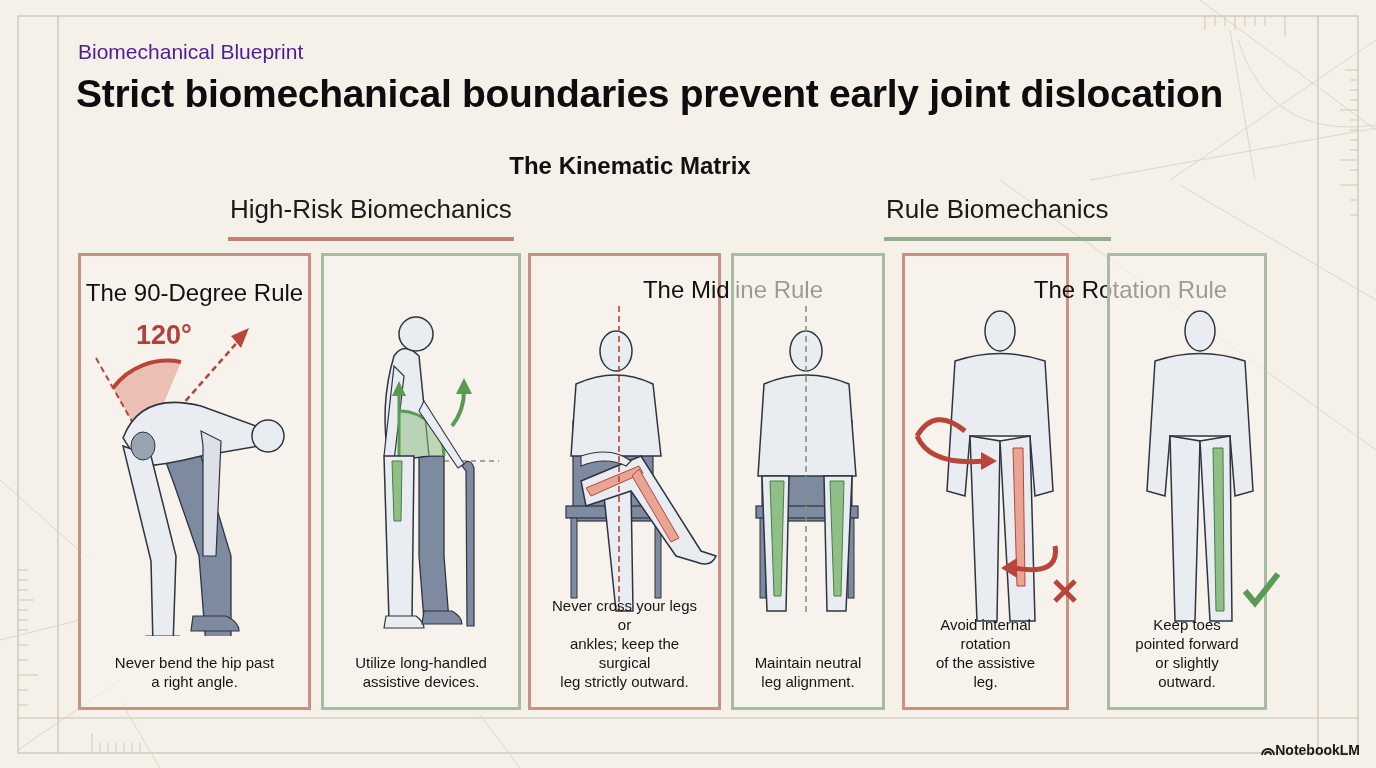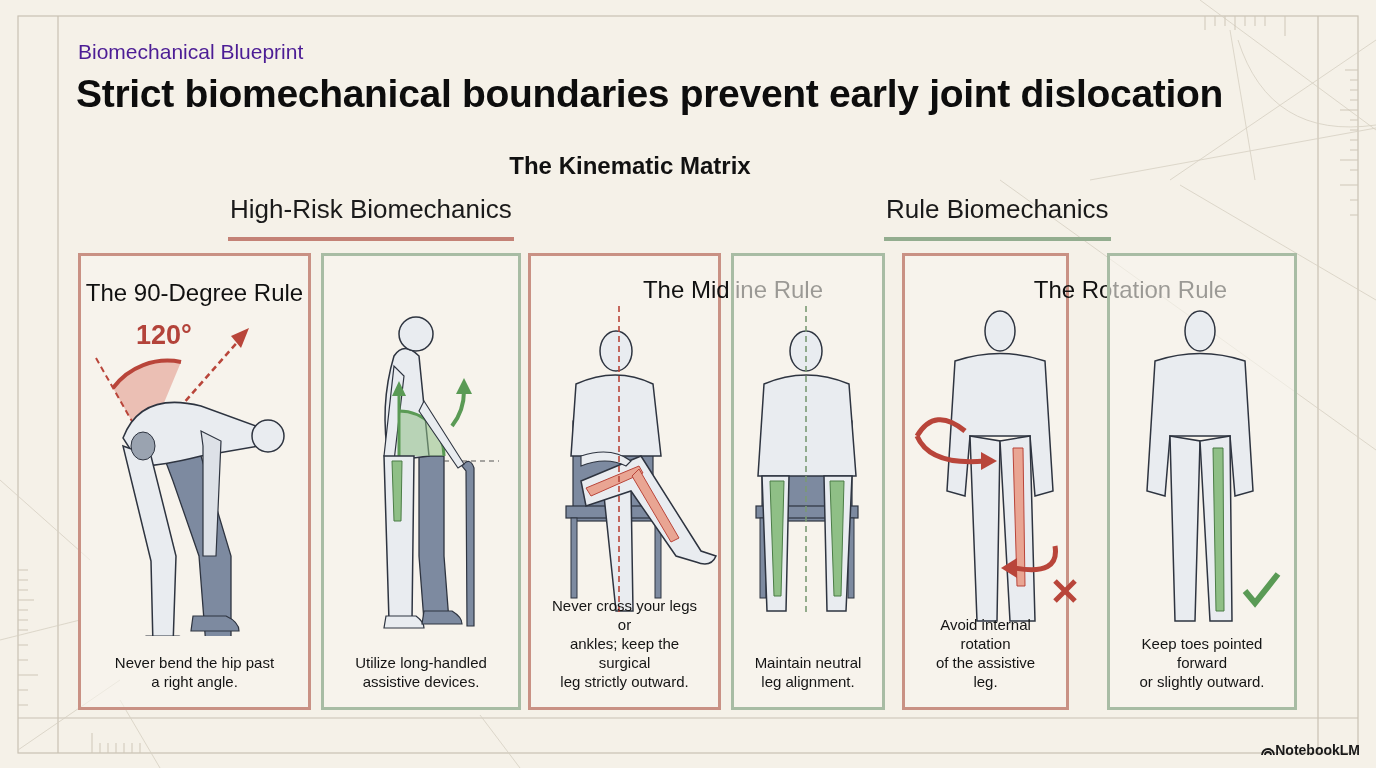--- a/index.html
+++ b/index.html
@@ -238,21 +238,21 @@
     <polygon points="96,262 112,252 112,272" fill="#b9453a"></polygon>
     <path d="M150,275 L170,295 M170,275 L150,295" stroke="#b9453a" stroke-width="5"></path>
   </svg>
   <div class="caption">
     <span>Avoid internal rotation</span>
     <span>of the assistive leg.</span>
   </div>
 </div>
 <div class="panel-title abs" style="left:902px;width:457px;top:276px;">The Rotation Rule</div>
 
-<div class="panel safe" style="left:1107px;width:190px;">
+<div class="panel safe" style="left:1107px;width:160px;">
   <svg class="fig" width="184" height="330" viewBox="0 0 184 330">
     <path d="M45,55 Q90,40 135,55 L143,185 L125,190 L120,130 L60,130 L55,190 L37,185 Z" fill="#e9ecf0" stroke="#2e3440" stroke-width="1.5"></path>
     <ellipse cx="90" cy="25" rx="15" ry="20" fill="#e9ecf0" stroke="#2e3440" stroke-width="1.5"></ellipse>
     <path d="M60,130 L90,135 L85,315 L65,315 Z" fill="#e9ecf0" stroke="#2e3440" stroke-width="1.5"></path>
     <path d="M90,135 L120,130 L122,315 L100,315 Z" fill="#e9ecf0" stroke="#2e3440" stroke-width="1.5"></path>
     <path d="M103,142 L113,142 L114,305 L106,305 Z" fill="#8fbf86" stroke="#4b7d46" stroke-width="1"></path>
     <path d="M135,285 L145,297 L168,268" stroke="#5a9a55" stroke-width="6" fill="none"></path>
   </svg>
   <div class="caption">
     <span>Keep toes pointed forward</span>

